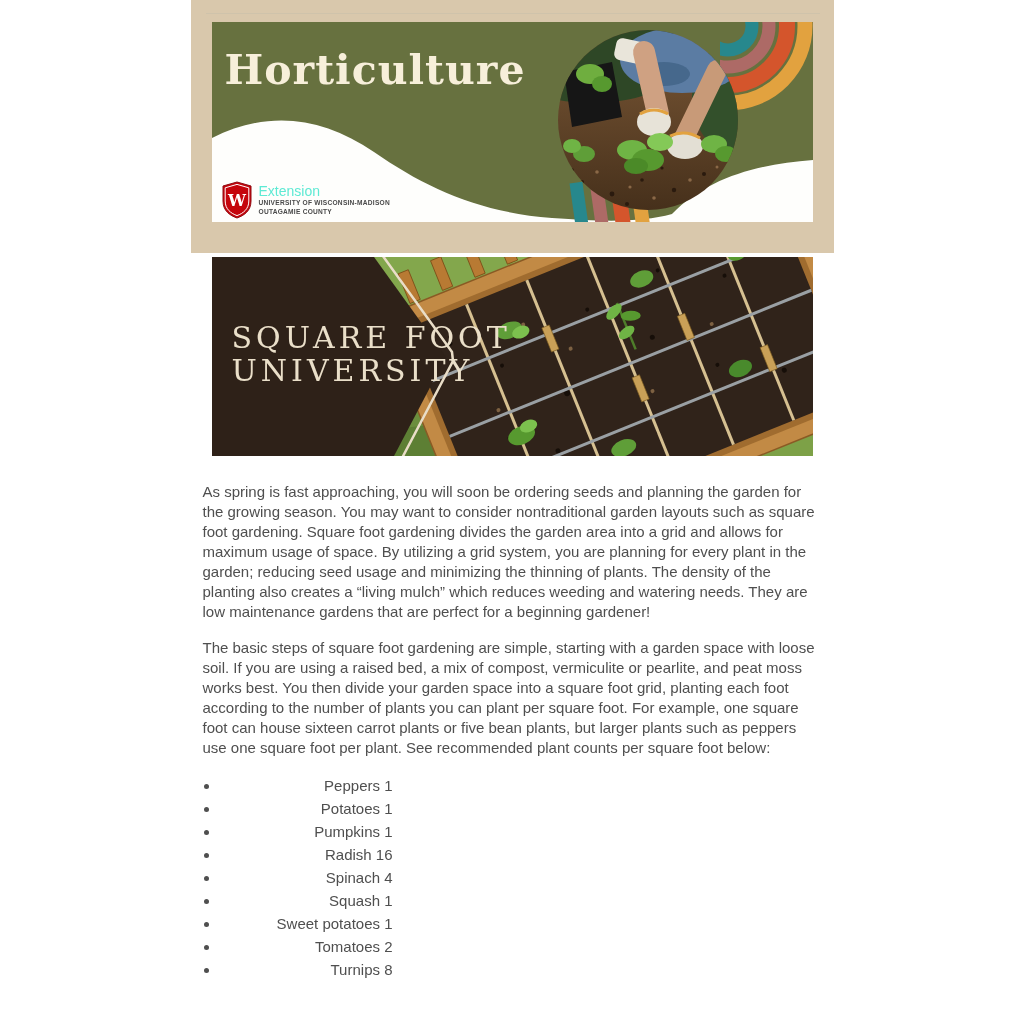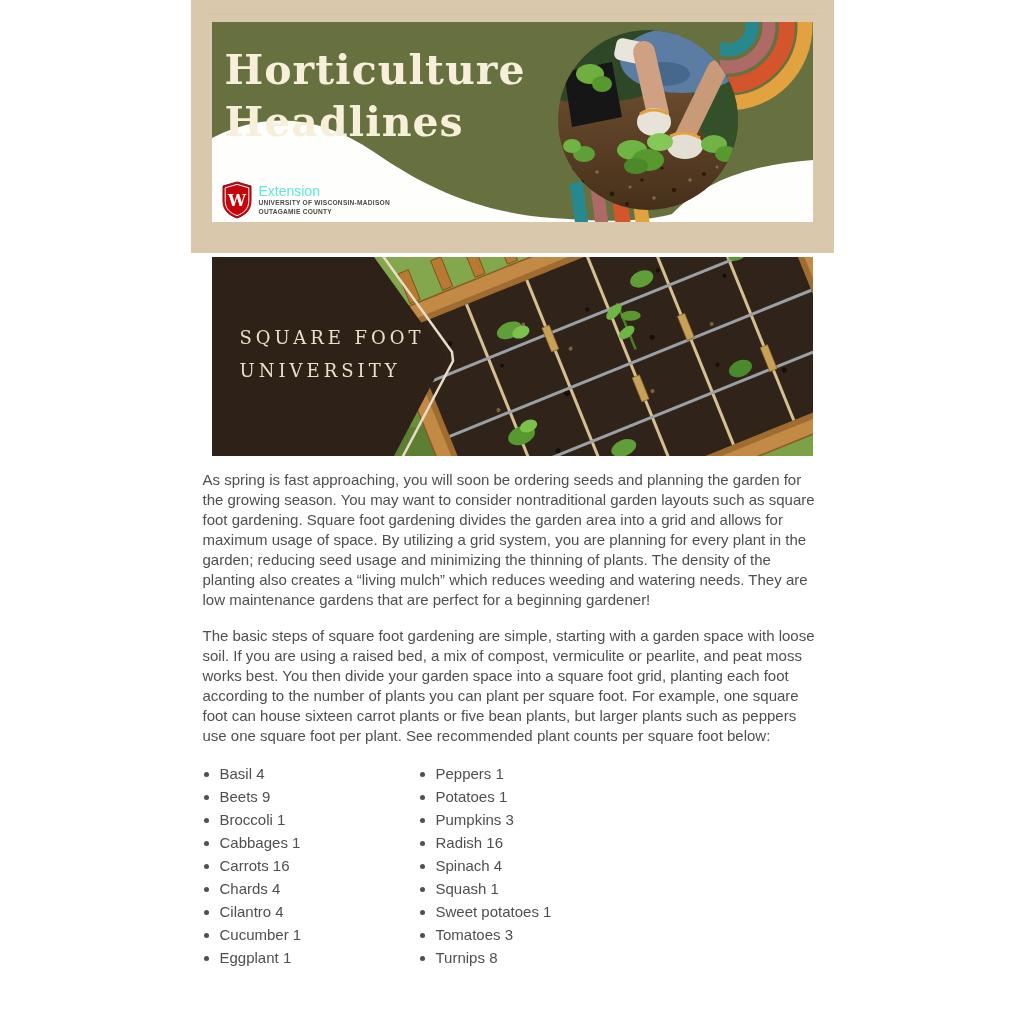--- a/index.html
+++ b/index.html
@@ -27,33 +27,33 @@
   .logo { position: absolute; left: 10px; bottom: 3px; display: flex; align-items: center; }
   .logo .crest { display: block; }
   .logo-text { margin-left: 7px; }
   .logo-org { color: #5eead4; font-size: 14px; font-weight: 500; line-height: 15px; }
   .logo-line { color: #4a4a4a; font-size: 6.6px; font-weight: 600; letter-spacing: 0.25px; line-height: 8.5px; }
 
   
   .feature { position: relative; margin: 4px 21px 0; height: 199px; overflow: hidden; background: #2e2118; }
   .feature svg.bg { position: absolute; inset: 0; display: block; }
   .feature-title {
-    position: absolute; left: 28px; top: 64px;
+    position: absolute; left: 20px; top: 64px;
     font-family: "DejaVu Serif", serif; font-weight: 400;
-    font-size: 18px; line-height: 33px; letter-spacing: 4px; color: #eadfc9;
+    font-size: 30px; line-height: 33px; letter-spacing: 4px; color: #eadfc9;
   }
 
   
-  .article { padding: 14px 12px 0; color: #4f4f4f; }
+  .article { padding: 26px 12px 0; color: #4f4f4f; }
   .article p { margin: 0 0 16px; font-size: 15px; line-height: 20px; }
 
   .plant-cols { display: flex; margin-top: 12px; }
   .plant-cols ul { margin: 0; padding: 0 0 0 17px; list-style: disc; }
   .plant-cols li { font-size: 15px; line-height: 23px; }
-  .col-1 { width: 216px; } .col-2 { width: 214px; } .col-3 { width: 190px; }
+  .col-1 { width: 216px; } .col-2 { width: 214px; } .col-3 { width: 190px; text-align: right; }
 </style>
 </head>
 <body>
 
 <div class="email">
 
   <div class="header-block">
     <div class="header-rule"></div>
 
     <div class="banner">
@@ -129,21 +129,20 @@
               <circle cx="418" cy="165" r="1.6"></circle>
               <circle cx="478" cy="158" r="1.8"></circle>
             <circle cx="505" cy="145" r="1.5"></circle>
               <circle cx="442" cy="176" r="1.8"></circle>
           </g>
         </g>
       </svg>
 
       <div class="banner-title">
         <div>Horticulture</div>
-        <div>Headlines</div>
       </div>
 
       <div class="logo">
         <svg class="crest" width="30" height="38" viewBox="0 0 30 38">
           <path d="M15 1 L29 5 V20 C29 30 22 34.5 15 37 C8 34.5 1 30 1 20 V5 Z" fill="#c5050c" stroke="#8f0a10" stroke-width="1"></path>
           <path d="M15 3.4 L26.8 6.8 V20 C26.8 28.3 21 32.4 15 34.6 C9 32.4 3.2 28.3 3.2 20 V6.8 Z" fill="none" stroke="#ffffff" stroke-width="1"></path>
           <text x="15" y="25" text-anchor="middle" font-family="DejaVu Serif, serif" font-weight="bold" font-size="16" fill="#ffffff">W</text>
         </svg>
         <div class="logo-text">
           <div class="logo-org">Extension</div>
@@ -246,38 +245,27 @@
       <div>SQUARE FOOT</div>
       <div>UNIVERSITY</div>
     </div>
   </div>
 
   <div class="article">
     <p>As spring is fast approaching, you will soon be ordering seeds and planning the garden for the growing season. You may want to consider nontraditional garden layouts such as square foot gardening. Square foot gardening divides the garden area into a grid and allows for maximum usage of space. By utilizing a grid system, you are planning for every plant in the garden; reducing seed usage and minimizing the thinning of plants. The density of the planting also creates a “living mulch” which reduces weeding and watering needs. They are low maintenance gardens that are perfect for a beginning gardener!</p>
     <p>The basic steps of square foot gardening are simple, starting with a garden space with loose soil. If you are using a raised bed, a mix of compost, vermiculite or pearlite, and peat moss works best. You then divide your garden space into a square foot grid, planting each foot according to the number of plants you can plant per square foot. For example, one square foot can house sixteen carrot plants or five bean plants, but larger plants such as peppers use one square foot per plant. See recommended plant counts per square foot below:</p>
 
     <div class="plant-cols">
-      <ul class="col-1">
-        <li>Basil 4</li>
-        <li>Beets 9</li>
-        <li>Broccoli 1</li>
-        <li>Cabbages 1</li>
-        <li>Carrots 16</li>
-        <li>Chards 4</li>
-        <li>Cilantro 4</li>
-        <li>Cucumber 1</li>
-        <li>Eggplant 1</li>
-      </ul>
       <ul class="col-3">
         <li>Peppers 1</li>
         <li>Potatoes 1</li>
-        <li>Pumpkins 3</li>
+        <li>Pumpkins 1</li>
         <li>Radish 16</li>
         <li>Spinach 4</li>
         <li>Squash 1</li>
         <li>Sweet potatoes 1</li>
-        <li>Tomatoes 3</li>
+        <li>Tomatoes 2</li>
         <li>Turnips 8</li>
       </ul>
     </div>
   </div>
 
 </div>
 
 </body></html>

